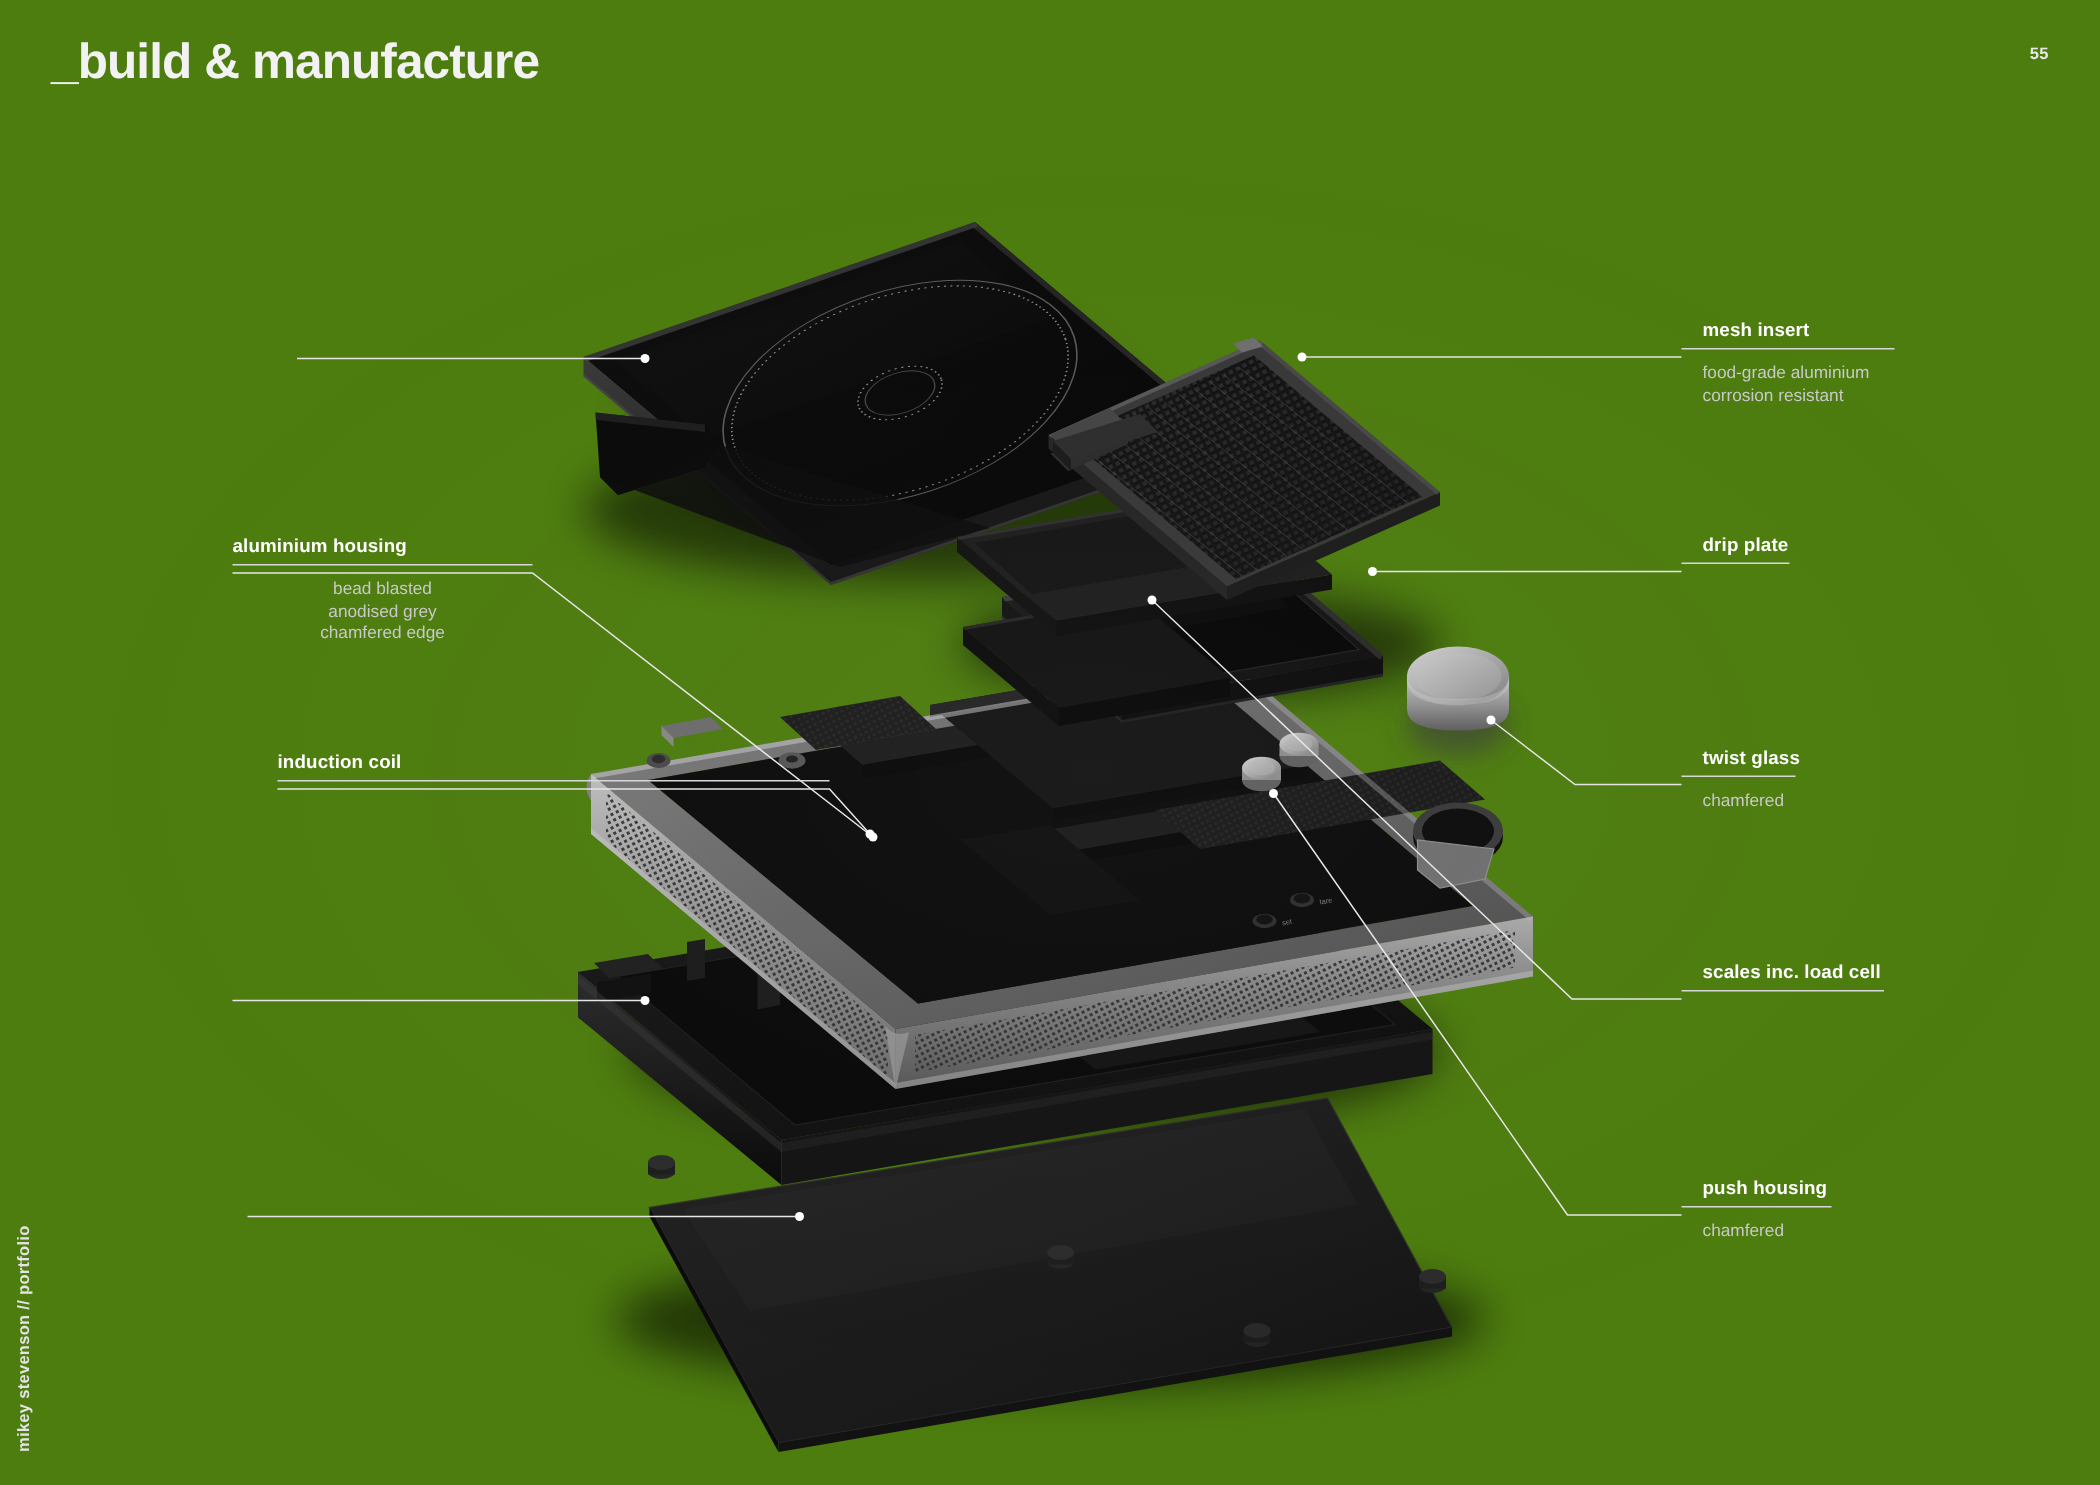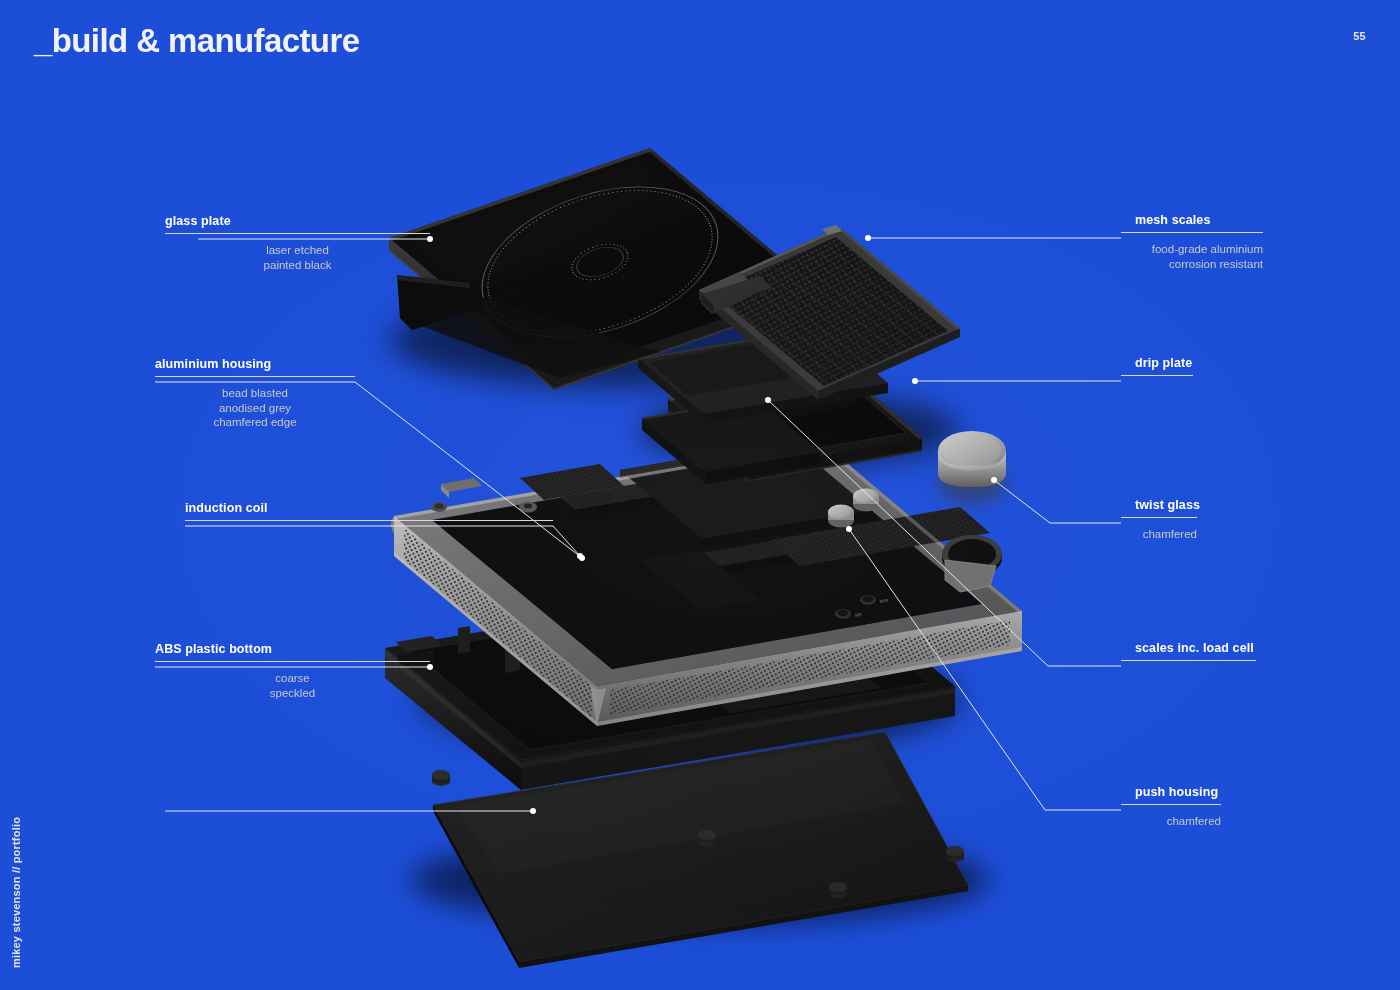--- a/index.html
+++ b/index.html
@@ -6,21 +6,21 @@
   * { margin:0; padding:0; box-sizing:border-box; }
   html, body {
     width:1400px; height:990px;
     background:#1a1a1a;
     font-family:"Liberation Sans", sans-serif;
     overflow:hidden;
   }
   #page {
     position:relative;
     width:1400px; height:990px;
-    background:#1d4ed8;
+    background:#4d7c0f;
   }
 
   
   #page-title {
     position:absolute; left:34px; top:22px;
     font-size:33px; font-weight:700; color:#f2f2f2;
     letter-spacing:-0.6px;
   }
   #page-number {
     position:absolute; right:34px; top:30px;
@@ -48,21 +48,21 @@
     height:1px; background:#d8d8d8; width:100%;
   }
   .callout .cl-sub {
     margin-top:9px;
     font-size:11.5px; font-weight:400; color:#c9c9c9;
     line-height:14.5px; white-space:nowrap;
   }
   .callout.left  .cl-title { text-align:left; }
   .callout.left  .cl-sub   { text-align:center; }
   .callout.right .cl-title { text-align:left; padding-left:14px; }
-  .callout.right .cl-sub   { text-align:right; padding-left:14px; }
+  .callout.right .cl-sub   { text-align:left; padding-left:14px; }
 
   
   #leaders { position:absolute; left:0; top:0; width:1400px; height:990px; pointer-events:none; }
 
   
   #render { position:absolute; left:0; top:0; width:1400px; height:990px; }
   #render svg { display:block; }
 
   .vignette {
     position:absolute; inset:0; pointer-events:none;
@@ -524,47 +524,37 @@
       <circle cx="994" cy="480" r="3"></circle>
       <circle cx="768" cy="400" r="3"></circle>
       <circle cx="849" cy="529" r="3"></circle>
     </g>
   </svg>
 
   <div id="page-title">_build &amp; manufacture</div>
   <div id="page-number">55</div>
   <div id="side-credit">mikey stevenson // portfolio</div>
 
-  <div class="callout left" style="left:165px; top:214px; width:265px;">
-    <div class="cl-title">glass plate</div>
-    <div class="cl-rule"></div>
-    <div class="cl-sub">laser etched<br>painted black</div>
-  </div>
 
   <div class="callout left" style="left:185px; top:501px; width:368px;">
     <div class="cl-title">induction coil</div>
     <div class="cl-rule"></div>
     <div class="cl-sub"></div>
   </div>
 
   <div class="callout left" style="left:155px; top:357px; width:200px;">
     <div class="cl-title">aluminium housing</div>
     <div class="cl-rule"></div>
     <div class="cl-sub">bead blasted<br>anodised grey<br>chamfered edge</div>
   </div>
 
-  <div class="callout left" style="left:155px; top:642px; width:275px;">
-    <div class="cl-title">ABS plastic bottom</div>
-    <div class="cl-rule"></div>
-    <div class="cl-sub">coarse<br>speckled</div>
-  </div>
 
 
   <div class="callout right" style="left:1121px; top:213px; width:142px;">
-    <div class="cl-title">mesh scales</div>
+    <div class="cl-title">mesh insert</div>
     <div class="cl-rule"></div>
     <div class="cl-sub">food-grade aluminium<br>corrosion resistant</div>
   </div>
 
   <div class="callout right" style="left:1121px; top:356px; width:72px;">
     <div class="cl-title">drip plate</div>
     <div class="cl-rule"></div>
     <div class="cl-sub"></div>
   </div>
 

